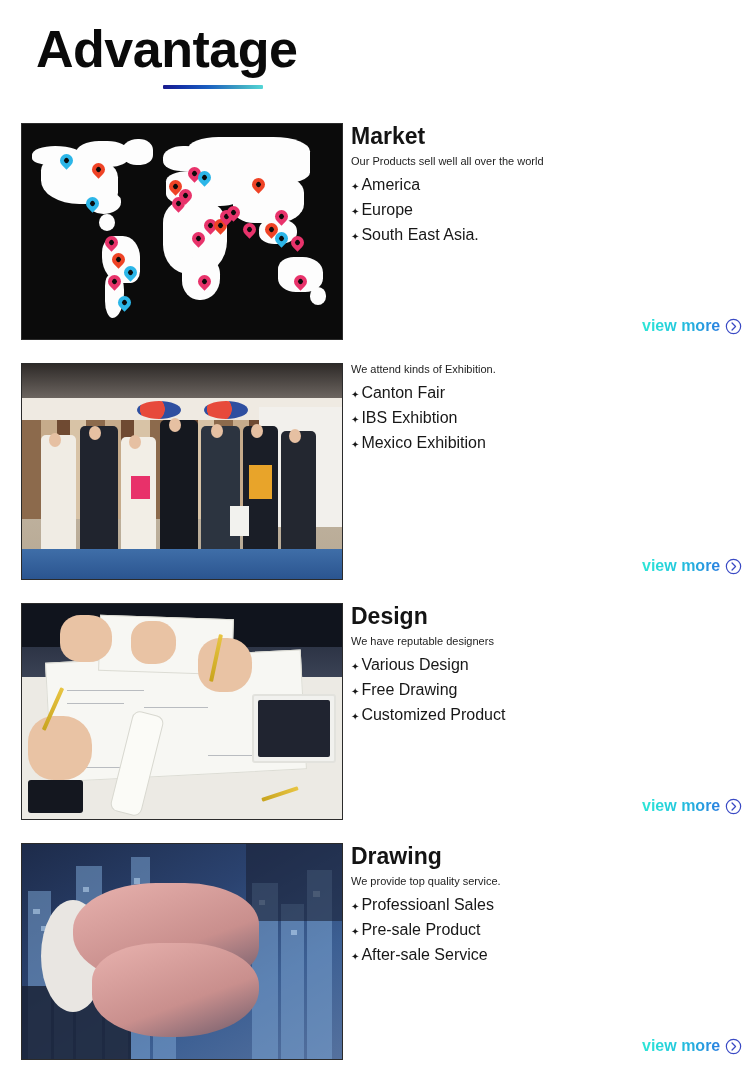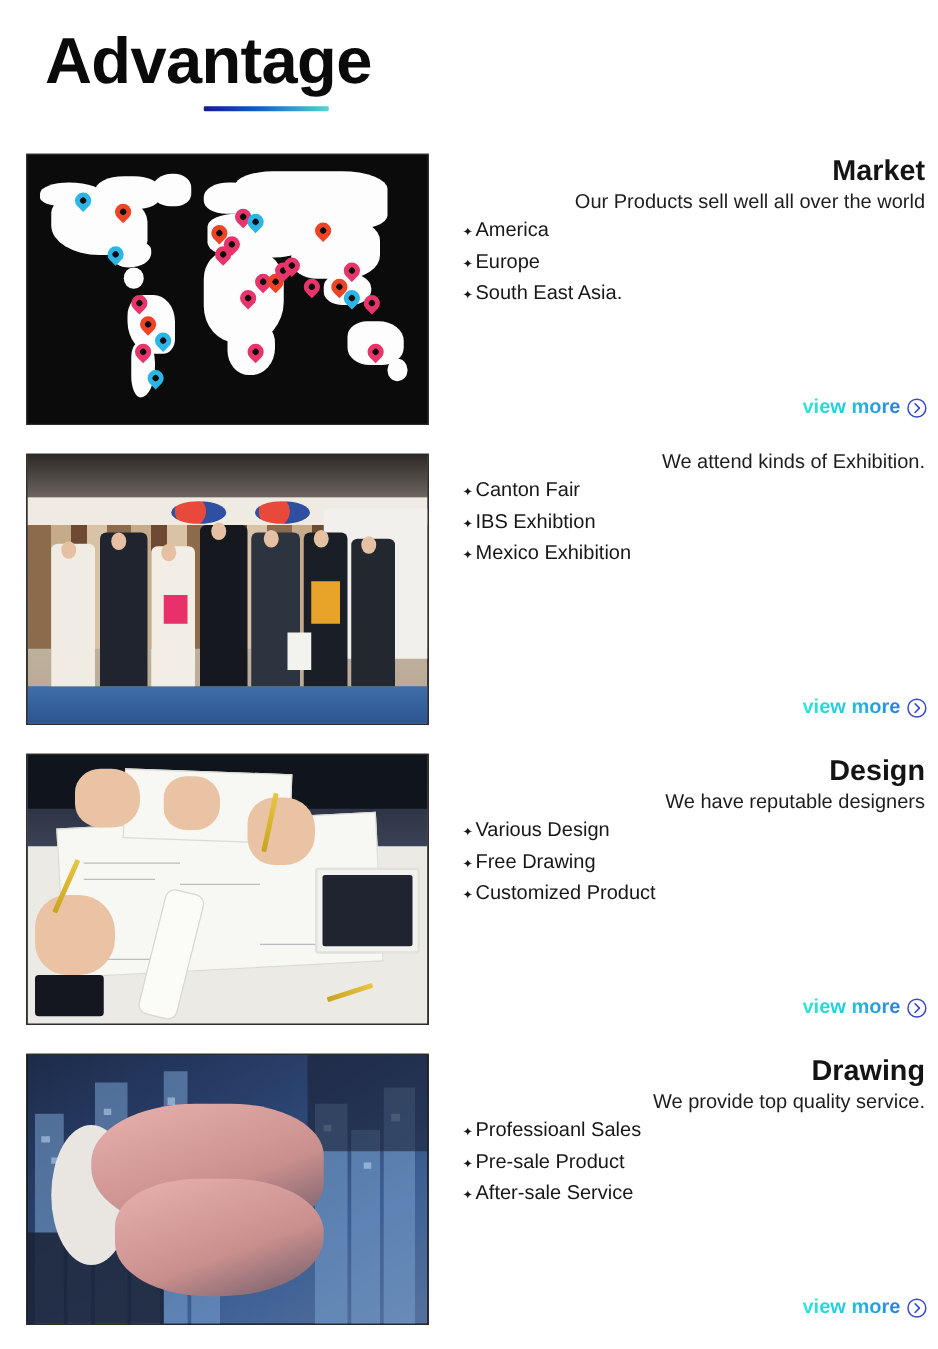--- a/index.html
+++ b/index.html
@@ -11,21 +11,20 @@
     background: #ffffff;
     font-family: "Liberation Sans", sans-serif;
     overflow: hidden;
   }
 
   .page {
     position: relative;
     width: 750px;
     height: 1079px;
     background: #ffffff;
-    text-align: right;
   }
 
   
   .page-header {
     position: absolute;
     left: 0; top: 0;
     width: 750px;
     height: 118px;
   }
   .page-title {
@@ -123,33 +122,33 @@
   .svc { background: linear-gradient(150deg,#1d2b4a 0%, #2b4370 40%, #3c5f93 70%, #55719e 100%); }
   .svc-city { position:absolute; background: rgba(120,160,205,0.55); }
   .svc-win { position:absolute; background: rgba(200,225,250,0.5); }
   .svc-hand { position:absolute; background: linear-gradient(160deg,#e8b2ae,#c98f8d 60%,#6c5a6a); border-radius:45% 40% 38% 50%; }
   .svc-cuff { position:absolute; background: #e9e6e2; border-radius:50%; }
   .svc-sleeve { position:absolute; background: #1a2236; }
 
   
   .txt {
     position: absolute;
-    left: 370px;
+    left: 351px;
     top: 0;
     width: 370px;
   }
   .sec-title {
     font-size: 23px;
     font-weight: bold;
     color: #141414;
     line-height: 28px;
     margin-top: 4px;
   }
   .sec-sub {
-    font-size: 16px;
+    font-size: 11px;
     color: #1d1d1d;
     line-height: 21px;
     margin-top: 1px;
   }
   .bullets { list-style: none; margin-top: 1px; }
   .bullets li {
     font-size: 16px;
     color: #171717;
     line-height: 23px;
     display: flex;

